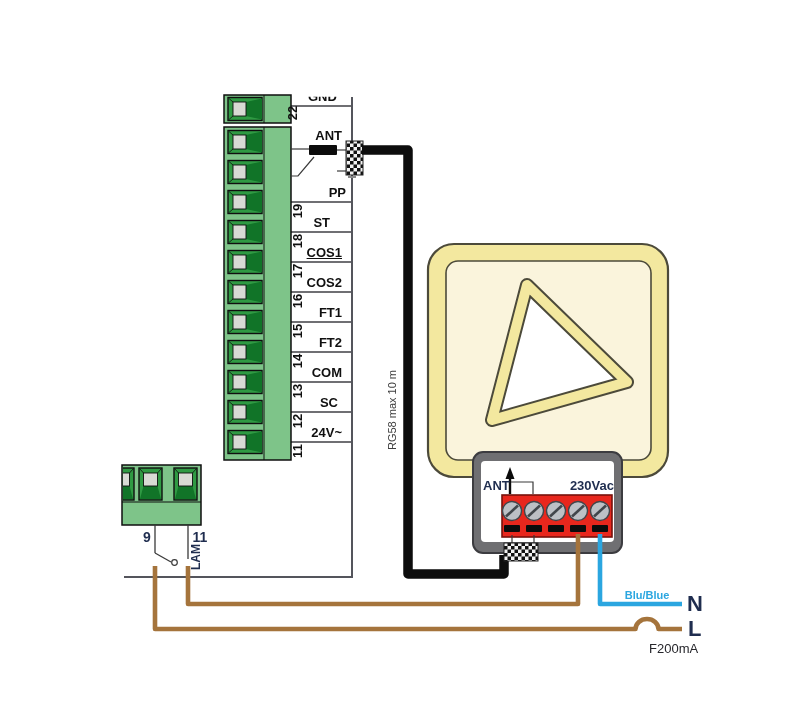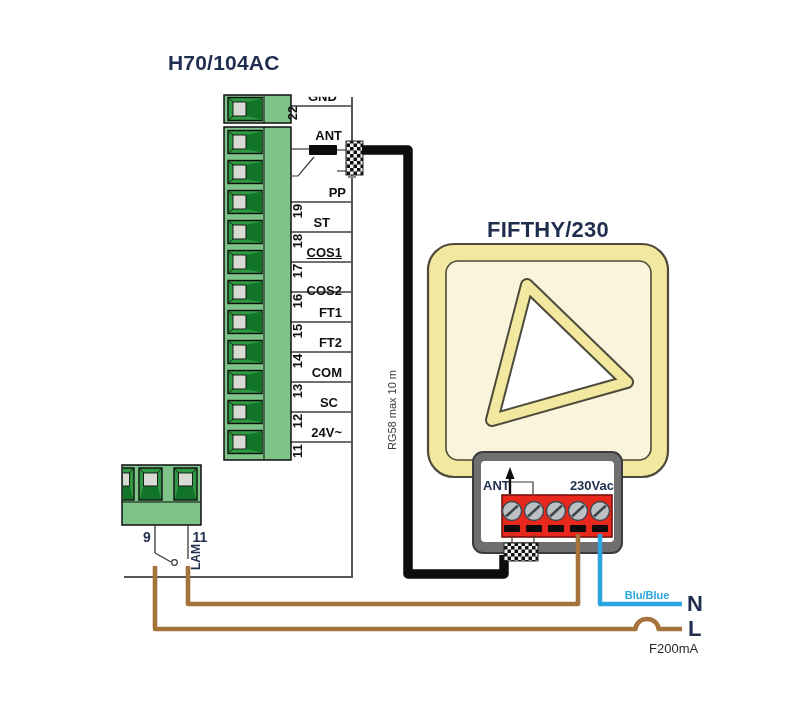--- a/index.html
+++ b/index.html
@@ -199,49 +199,47 @@
       <path class="w-brown" d="M188,566 V604 H578 V534"></path>
     </g>
     <g>
       <path class="w-brown" d="M155,566 V629 H635.5 A11.5,10 0 0 1 658.5,629 H682"></path>
     </g>
     <g>
       <path class="w-blue" d="M600,534 V604 H682"></path>
     </g>
   </svg>
 
-  <div class="txt title" style="left:168px;top:51px;">H70/104AC</div>
 
   <div class="txt tlabel clip-top" style="left:308px;top:89px;width:34px;">GND</div>
   <div class="txt tnum" style="left:283px;top:105px;width:20px;height:16px;">22</div>
 
   <div class="txt tlabel right" style="left:312px;top:128px;width:30px;">ANT</div>
 
   <div class="txt tlabel right" style="left:300px;top:185px;width:46px;">PP</div>
   <div class="txt tnum" style="left:288px;top:203px;width:20px;height:16px;">19</div>
   <div class="txt tlabel right" style="left:284px;top:215px;width:46px;">ST</div>
   <div class="txt tnum" style="left:288px;top:233px;width:20px;height:16px;">18</div>
   <div class="txt tlabel right" style="left:296px;top:245px;width:46px;text-decoration:underline;">COS1</div>
   <div class="txt tnum" style="left:288px;top:263px;width:20px;height:16px;">17</div>
-  <div class="txt tlabel right" style="left:296px;top:275px;width:46px;margin-top:8px;">COS2</div>
+  <div class="txt tlabel right" style="left:296px;top:275px;width:46px;">COS2</div>
   <div class="txt tnum" style="left:288px;top:293px;width:20px;height:16px;">16</div>
   <div class="txt tlabel right" style="left:296px;top:305px;width:46px;">FT1</div>
   <div class="txt tnum" style="left:288px;top:323px;width:20px;height:16px;">15</div>
   <div class="txt tlabel right" style="left:296px;top:335px;width:46px;">FT2</div>
   <div class="txt tnum" style="left:288px;top:353px;width:20px;height:16px;">14</div>
   <div class="txt tlabel right" style="left:296px;top:365px;width:46px;">COM</div>
   <div class="txt tnum" style="left:288px;top:383px;width:20px;height:16px;">13</div>
   <div class="txt tlabel right" style="left:292px;top:395px;width:46px;">SC</div>
   <div class="txt tnum" style="left:288px;top:413px;width:20px;height:16px;">12</div>
   <div class="txt tlabel right" style="left:296px;top:425px;width:46px;">24V~</div>
   <div class="txt tnum" style="left:288px;top:443px;width:20px;height:16px;">11</div>
 
   <div class="txt small-gray rot center" style="left:323px;top:403px;width:140px;height:14px;">RG58 max 10 m</div>
 
-  <div class="txt title center" style="left:448px;top:217px;width:200px;font-size:22px;">FIFTHY/230</div>
   <div class="txt tlabel navy" style="left:483px;top:478px;">ANT</div>
   <div class="txt tlabel navy right" style="left:562px;top:478px;width:52px;">230Vac</div>
 
   <div class="txt tlabel navy center" style="left:140px;top:529px;width:14px;font-size:14px;">9</div>
   <div class="txt tlabel navy center" style="left:190px;top:529px;width:20px;font-size:14px;">11</div>
   <div class="txt tlabel navy rot center" style="left:181px;top:550px;width:30px;height:14px;font-size:12px;">LAM</div>
 
   <div class="txt blue-txt right" style="left:621px;top:589px;width:52px;">Blu/Blue</div>
   <div class="txt big" style="left:687px;top:591px;">N</div>
   <div class="txt big" style="left:688px;top:616px;">L</div>

